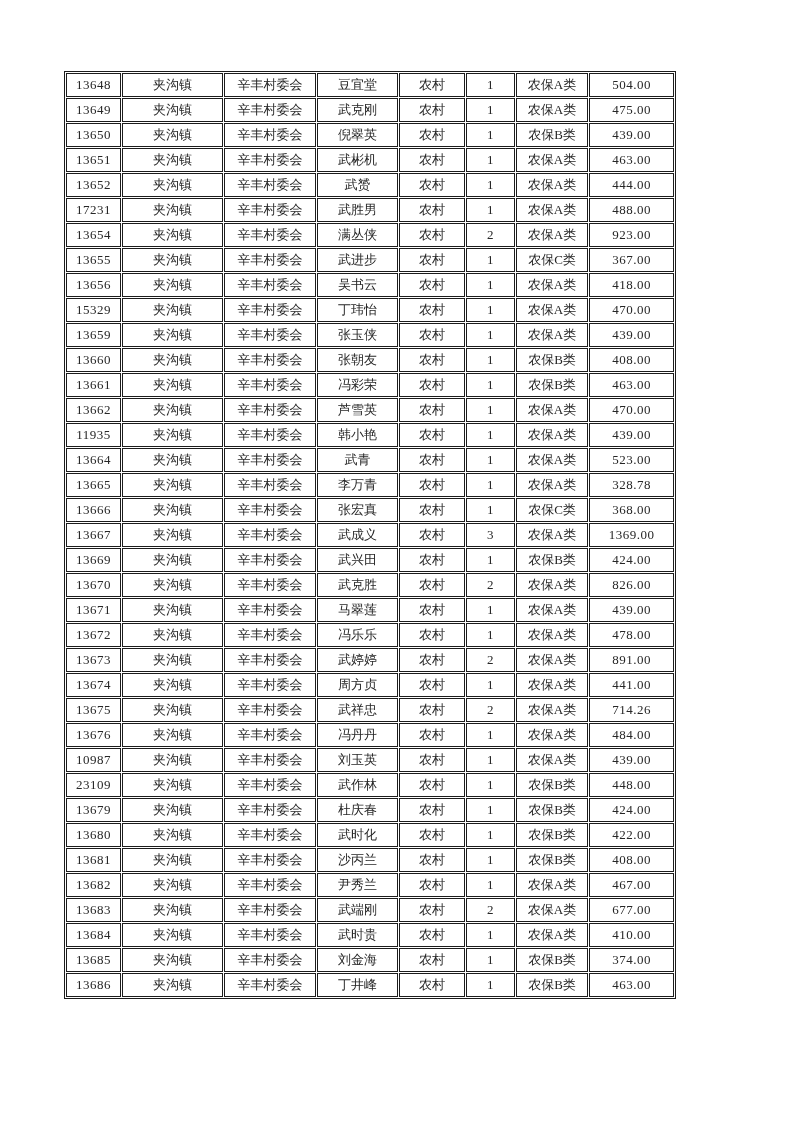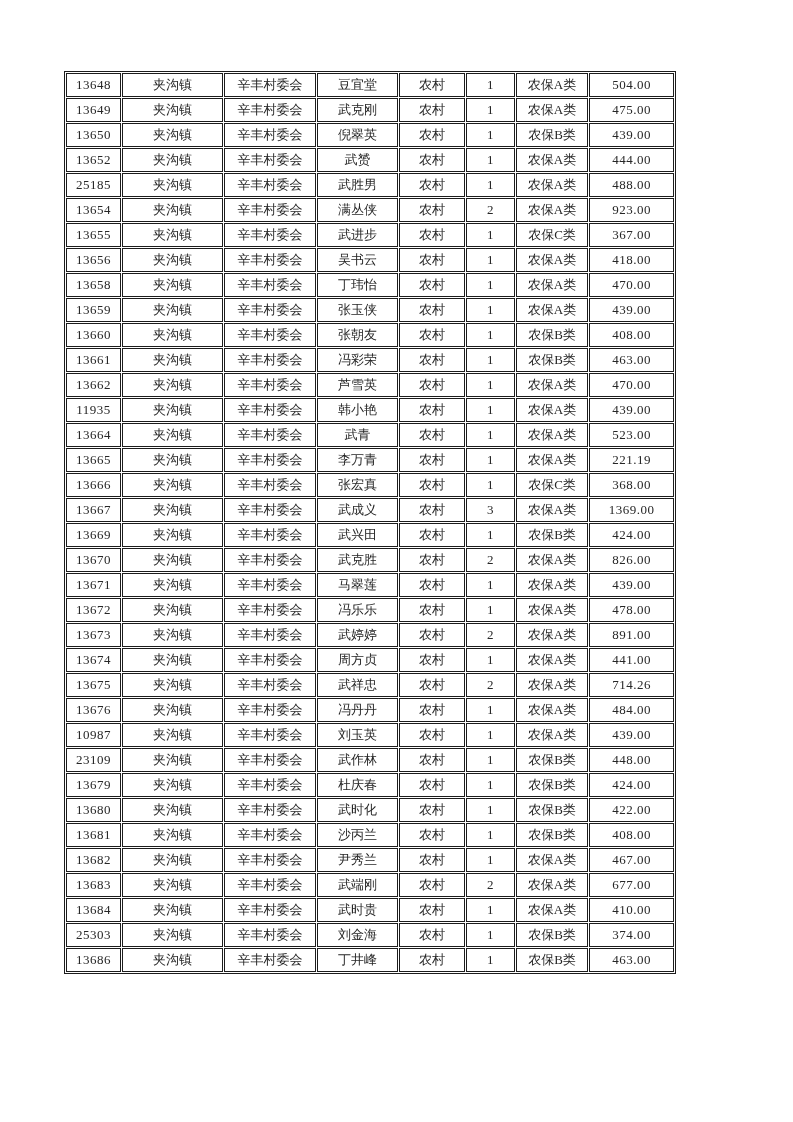--- a/index.html
+++ b/index.html
@@ -96,31 +96,41 @@
           <td class="num">13650</td>
           <td>夹沟镇</td>
           <td>辛丰村委会</td>
           <td>倪翠英</td>
           <td>农村</td>
           <td class="num">1</td>
           <td>农保B类</td>
           <td class="num">439.00</td>
         </tr>
         <tr>
+          <td class="num">13651</td>
+          <td>夹沟镇</td>
+          <td>辛丰村委会</td>
+          <td>武彬机</td>
+          <td>农村</td>
+          <td class="num">1</td>
+          <td>农保A类</td>
+          <td class="num">463.00</td>
+        </tr>
+        <tr>
           <td class="num">13652</td>
           <td>夹沟镇</td>
           <td>辛丰村委会</td>
           <td>武赟</td>
           <td>农村</td>
           <td class="num">1</td>
           <td>农保A类</td>
           <td class="num">444.00</td>
         </tr>
         <tr>
-          <td class="num">25185</td>
+          <td class="num">17231</td>
           <td>夹沟镇</td>
           <td>辛丰村委会</td>
           <td>武胜男</td>
           <td>农村</td>
           <td class="num">1</td>
           <td>农保A类</td>
           <td class="num">488.00</td>
         </tr>
         <tr>
           <td class="num">13654</td>
@@ -146,21 +156,21 @@
           <td class="num">13656</td>
           <td>夹沟镇</td>
           <td>辛丰村委会</td>
           <td>吴书云</td>
           <td>农村</td>
           <td class="num">1</td>
           <td>农保A类</td>
           <td class="num">418.00</td>
         </tr>
         <tr>
-          <td class="num">13658</td>
+          <td class="num">15329</td>
           <td>夹沟镇</td>
           <td>辛丰村委会</td>
           <td>丁玮怡</td>
           <td>农村</td>
           <td class="num">1</td>
           <td>农保A类</td>
           <td class="num">470.00</td>
         </tr>
         <tr>
           <td class="num">13659</td>
@@ -223,21 +233,21 @@
           <td class="num">523.00</td>
         </tr>
         <tr>
           <td class="num">13665</td>
           <td>夹沟镇</td>
           <td>辛丰村委会</td>
           <td>李万青</td>
           <td>农村</td>
           <td class="num">1</td>
           <td>农保A类</td>
-          <td class="num">221.19</td>
+          <td class="num">328.78</td>
         </tr>
         <tr>
           <td class="num">13666</td>
           <td>夹沟镇</td>
           <td>辛丰村委会</td>
           <td>张宏真</td>
           <td>农村</td>
           <td class="num">1</td>
           <td>农保C类</td>
           <td class="num">368.00</td>
@@ -406,21 +416,21 @@
           <td class="num">13684</td>
           <td>夹沟镇</td>
           <td>辛丰村委会</td>
           <td>武时贵</td>
           <td>农村</td>
           <td class="num">1</td>
           <td>农保A类</td>
           <td class="num">410.00</td>
         </tr>
         <tr>
-          <td class="num">25303</td>
+          <td class="num">13685</td>
           <td>夹沟镇</td>
           <td>辛丰村委会</td>
           <td>刘金海</td>
           <td>农村</td>
           <td class="num">1</td>
           <td>农保B类</td>
           <td class="num">374.00</td>
         </tr>
         <tr>
           <td class="num">13686</td>

